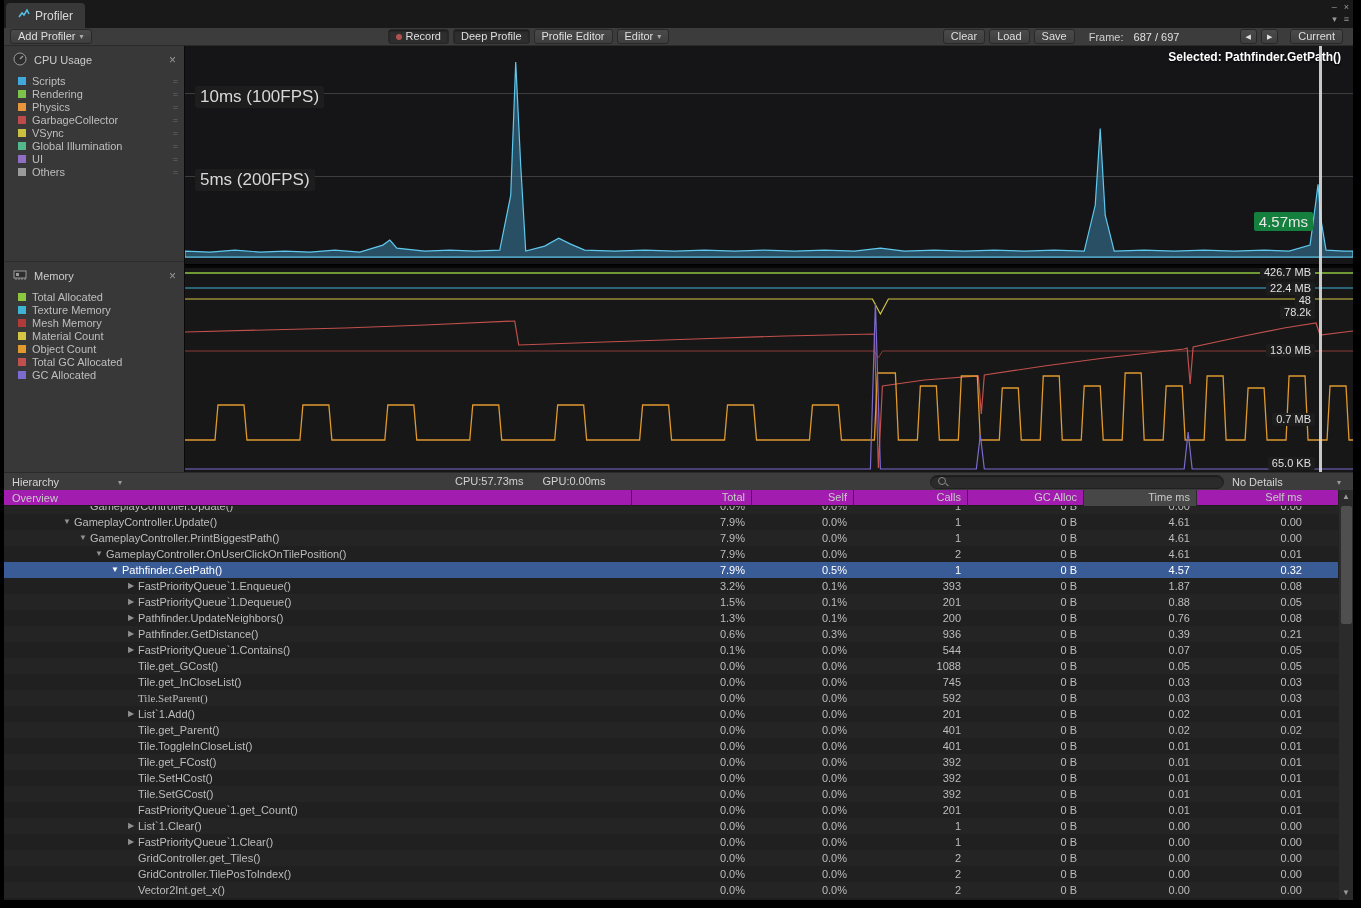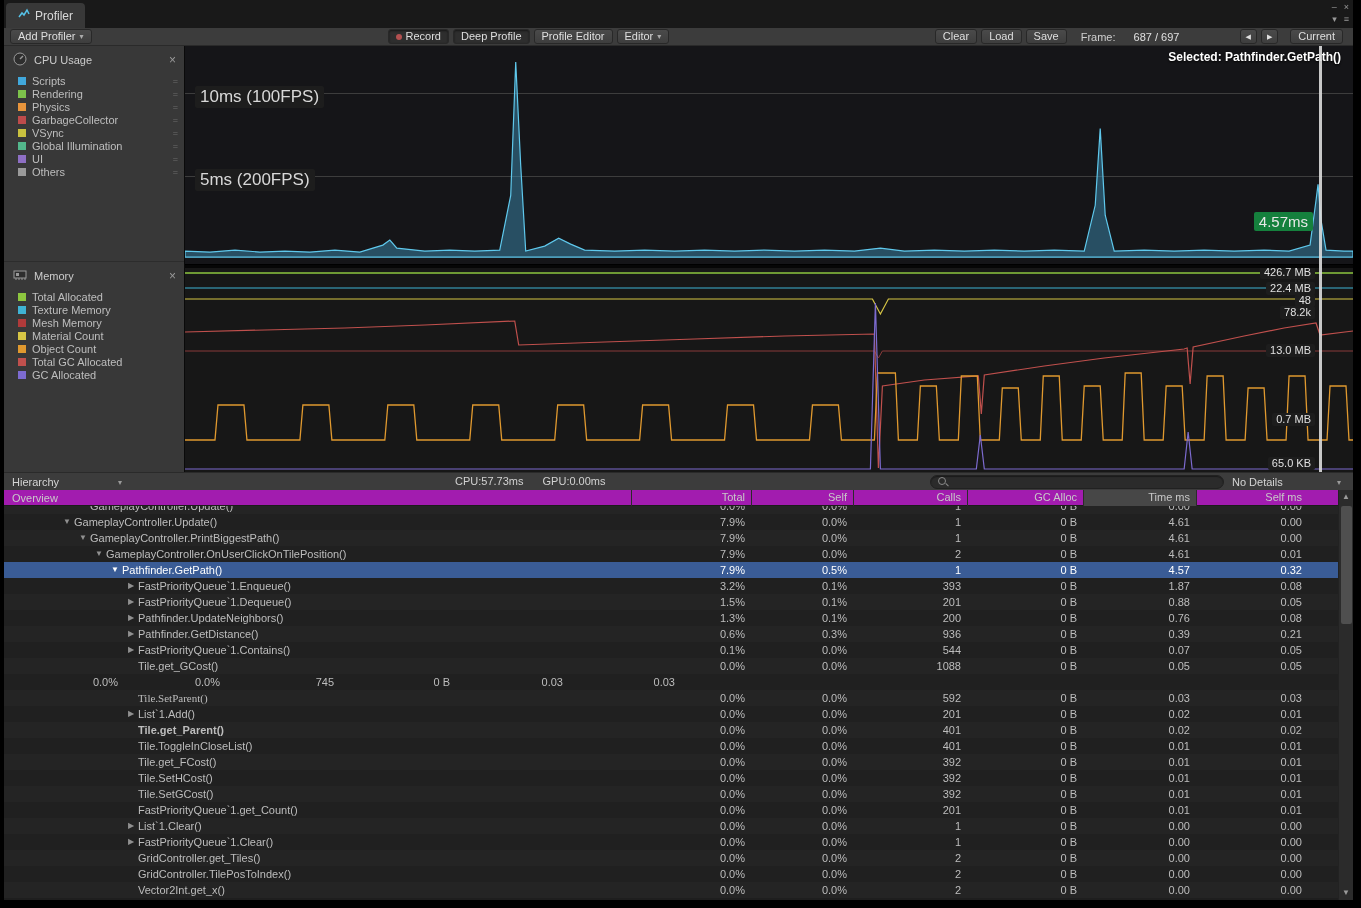--- a/index.html
+++ b/index.html
@@ -20,21 +20,21 @@
   .toolbar { position:absolute; top:28px; left:0; width:100%; height:18px; background:#3c3c3c;
              border-bottom:1px solid #2a2a2a; display:flex; align-items:center; padding:0 6px; }
   .tbtn { height:15px; display:inline-flex; align-items:center; gap:4px; padding:0 7px;
           background:linear-gradient(#4a4a4a,#3e3e3e); border:1px solid #282828; border-radius:3px;
           color:#dfdfdf; font-size:11px; line-height:13px; margin-right:4px; white-space:nowrap; }
   .tbtn.active { background:#2e2e2e; box-shadow:inset 0 1px 2px rgba(0,0,0,.5); }
   .tbtn .arrow-down { font-size:8px; color:#aaa; }
   .rec-dot { width:6px; height:6px; border-radius:50%; background:#b35050; display:inline-block; }
   .tb-center { margin-left:292px; display:flex; align-items:center; }
   .tb-right { margin-left:auto; display:flex; align-items:center; }
-  .frame-label { color:#cfcfcf; margin:0 18px 0 10px; }
+  .frame-label { color:#cfcfcf; margin:0 10px 0 10px; }
   .frame-value { color:#e0e0e0; width:60px; }
   .nav-gap { width:46px; }
   .tbtn.nav { padding:0 5px; font-size:7px; }
 
   
   .main { position:absolute; top:46px; left:0; width:100%; height:426px; display:flex; }
   .sidebar { width:180px; background:#383838; position:relative; }
   .module { position:relative; }
   .module.cpu { height:215px; }
   .module.memory { height:211px; border-top:1px solid #2c2c2c; }
@@ -509,20 +509,24 @@
             <div class="cell val c-self">0.0%</div>
             <div class="cell val c-calls">1088</div>
             <div class="cell val c-gc">0 B</div>
             <div class="cell val c-time">0.05</div>
             <div class="cell val c-selfms">0.05</div>
             <div class="cell c-spacer"></div>
           </div>
         </div>
         <div class="trow odd">
           <div class="rowin">
+            <div class="cell c-name" style="padding-left: 120px;">
+              <span class="arrow"></span>
+              <span class="fn-name">Tile.get_InCloseList()</span>
+            </div>
             <div class="cell val c-total">0.0%</div>
             <div class="cell val c-self">0.0%</div>
             <div class="cell val c-calls">745</div>
             <div class="cell val c-gc">0 B</div>
             <div class="cell val c-time">0.03</div>
             <div class="cell val c-selfms">0.03</div>
             <div class="cell c-spacer"></div>
           </div>
         </div>
         <div class="trow even">
@@ -550,21 +554,21 @@
             <div class="cell val c-self">0.0%</div>
             <div class="cell val c-calls">201</div>
             <div class="cell val c-gc">0 B</div>
             <div class="cell val c-time">0.02</div>
             <div class="cell val c-selfms">0.01</div>
             <div class="cell c-spacer"></div>
           </div>
         </div>
         <div class="trow even">
           <div class="rowin">
-            <div class="cell c-name" style="padding-left: 120px; font-weight: bold;">
+            <div class="cell c-name" style="padding-left: 120px;">
               <span class="arrow"></span>
               <span class="fn-name">Tile.get_Parent()</span>
             </div>
             <div class="cell val c-total">0.0%</div>
             <div class="cell val c-self">0.0%</div>
             <div class="cell val c-calls">401</div>
             <div class="cell val c-gc">0 B</div>
             <div class="cell val c-time">0.02</div>
             <div class="cell val c-selfms">0.02</div>
             <div class="cell c-spacer"></div>

